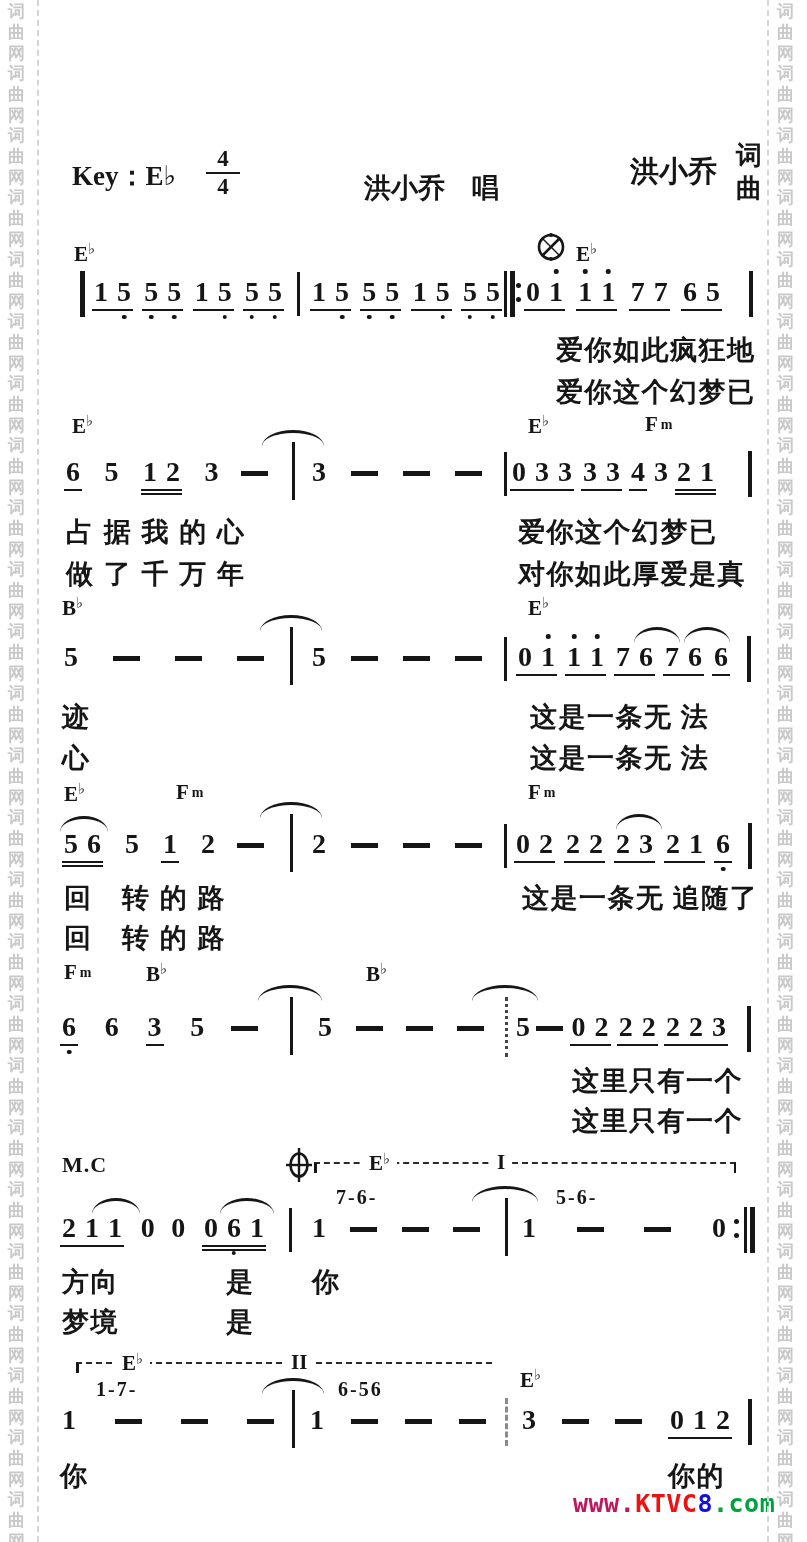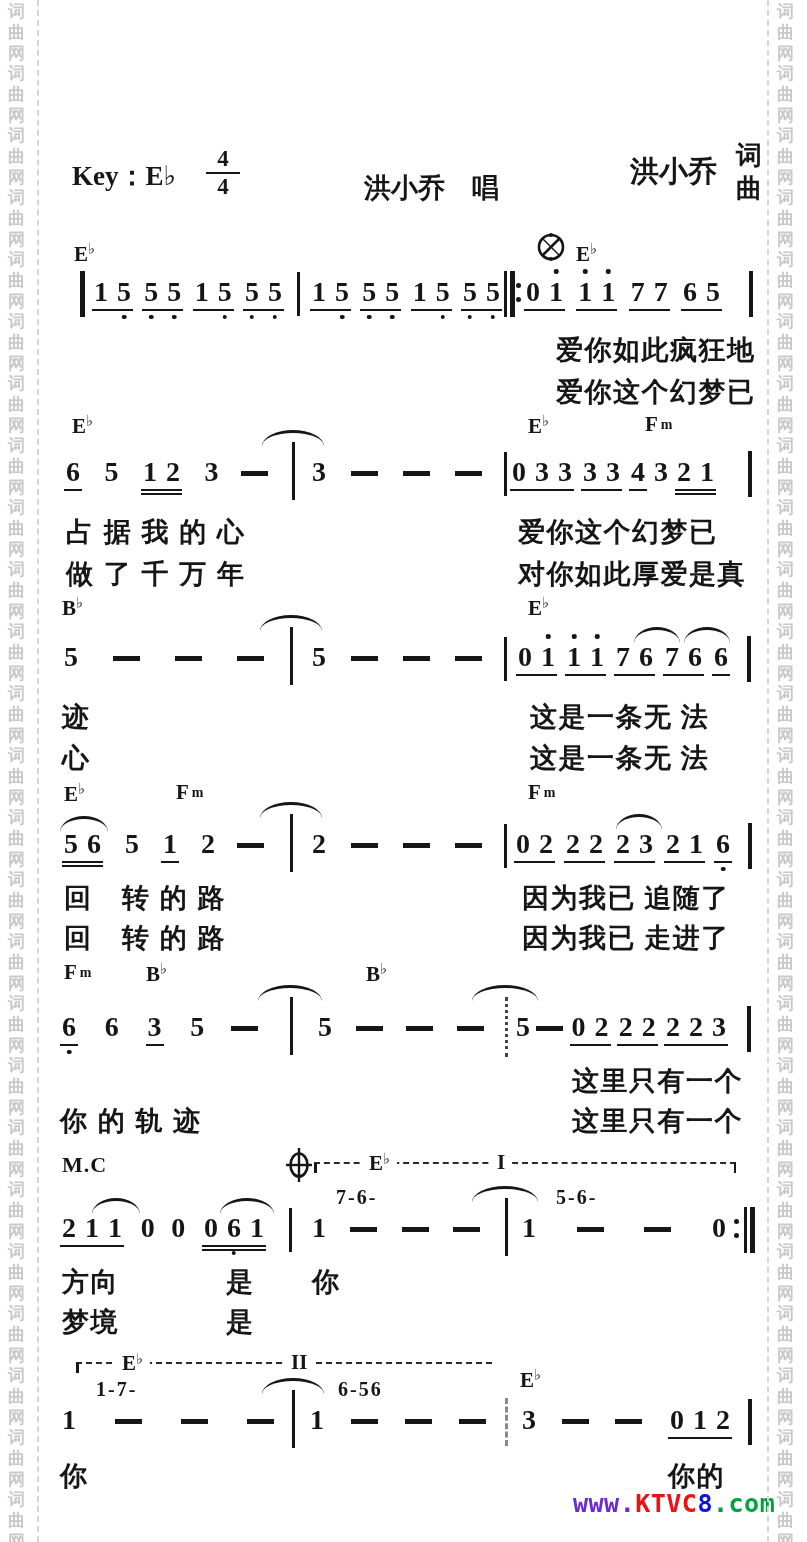--- a/index.html
+++ b/index.html
@@ -58,21 +58,21 @@
   <div class="frac">
     <span class="top">4</span>
     <span class="bot">4</span>
   </div>
   <div class="singer">洪小乔　唱</div>
   <div class="author">洪小乔</div>
   <div class="credits">
     <div>词</div>
     <div>曲</div>
   </div>
-  <div class="site"><span style="color: #6d28d9;">www.</span><span style="color: rgb(238, 17, 17);">KTVC</span><span style="color: rgb(17, 17, 221);">8</span><span style="color: rgb(0, 162, 62);">.com</span></div>
+  <div class="site"><span style="color: #be185d;">www.</span><span style="color: rgb(238, 17, 17);">KTVC</span><span style="color: rgb(17, 17, 221);">8</span><span style="color: rgb(0, 162, 62);">.com</span></div>
 <div class="wm-line" style="left: 37px;"></div>
     <div class="wm-char" style="left: 8px; top: 3px;">词</div>
     <div class="wm-char" style="left: 8px; top: 24px;">曲</div>
     <div class="wm-char" style="left: 8px; top: 45px;">网</div>
     <div class="wm-char" style="left: 8px; top: 65px;">词</div>
     <div class="wm-char" style="left: 8px; top: 86px;">曲</div>
     <div class="wm-char" style="left: 8px; top: 107px;">网</div>
     <div class="wm-char" style="left: 8px; top: 127px;">词</div>
     <div class="wm-char" style="left: 8px; top: 148px;">曲</div>
     <div class="wm-char" style="left: 8px; top: 169px;">网</div>
@@ -425,23 +425,22 @@
         <span class="tok">1</span>
       </div>
       <div class="grp">
         <span class="tok lo">6</span>
       </div>
     </div>
     <div class="arc" style="left: 60px; top: 816px; width: 48px;"></div>
     <div class="arc" style="left: 260px; top: 802px; width: 62px;"></div>
     <div class="arc" style="left: 616px; top: 814px; width: 46px;"></div>
     <div class="lyr sp" style="left: 64px; top: 880px;">回　转 的 路</div>
-    <div class="lyr" style="left: 522px; top: 880px;">因为我已 追随了</div>
+    <div class="lyr" style="left: 522px; top: 880px;">这是一条无 追随了</div>
     <div class="lyr sp" style="left: 64px; top: 920px;">回　转 的 路</div>
-    <div class="lyr" style="left: 522px; top: 920px;">因为我已 走进了</div>
     <div class="chord" style="left: 64px; top: 960px;"><span>F</span><span class="suf">m</span></div>
     <div class="chord" style="left: 146px; top: 960px;"><span>B</span><span class="acc">♭</span></div>
     <div class="chord" style="left: 366px; top: 960px;"><span>B</span><span class="acc">♭</span></div>
     <div class="bar" style="left: 290px; top: 997px; width: 3px; height: 58px;"></div>
     <div class="bar dot" style="left: 505px; top: 997px; width: 0px; height: 60px;"></div>
     <div class="bar" style="left: 747px; top: 1006px; width: 3.5px; height: 46px;"></div>
     <div class="run" style="left: 60px; top: 1013px; width: 198px;">
       <div class="grp">
         <span class="tok lo">6</span>
       </div>
@@ -471,21 +470,20 @@
       </div>
       <div class="grp">
         <span class="tok">2</span>
         <span class="tok">2</span>
         <span class="tok">3</span>
       </div>
     </div>
     <div class="arc" style="left: 258px; top: 985px; width: 64px;"></div>
     <div class="arc" style="left: 472px; top: 985px; width: 66px;"></div>
     <div class="lyr" style="left: 572px; top: 1063px;">这里只有一个</div>
-    <div class="lyr sp" style="left: 60px; top: 1103px;">你 的 轨 迹</div>
     <div class="lyr" style="left: 572px; top: 1103px;">这里只有一个</div>
     <div class="mc" style="left: 62px; top: 1152px;">M.C</div>
     <div class="icon" style="left: 284px; top: 1146px;"><svg width="30" height="38" viewBox="0 0 30 38">
         <ellipse cx="15" cy="19" rx="8.5" ry="11.5" fill="none" stroke="#161616" stroke-width="2.6"></ellipse>
         <line x1="15" y1="2" x2="15" y2="36" stroke="#161616" stroke-width="2.4"></line>
         <line x1="2" y1="19" x2="28" y2="19" stroke="#161616" stroke-width="2.4"></line>
       </svg></div>
     <div class="volta tick-r" style="left: 314px; top: 1162px; width: 422px;">
       <span class="vlabel" style="left: 48px;"><span>E</span><span class="acc">♭</span></span>
       <span class="vlabel" style="left: 176px;"><span>I</span></span>

